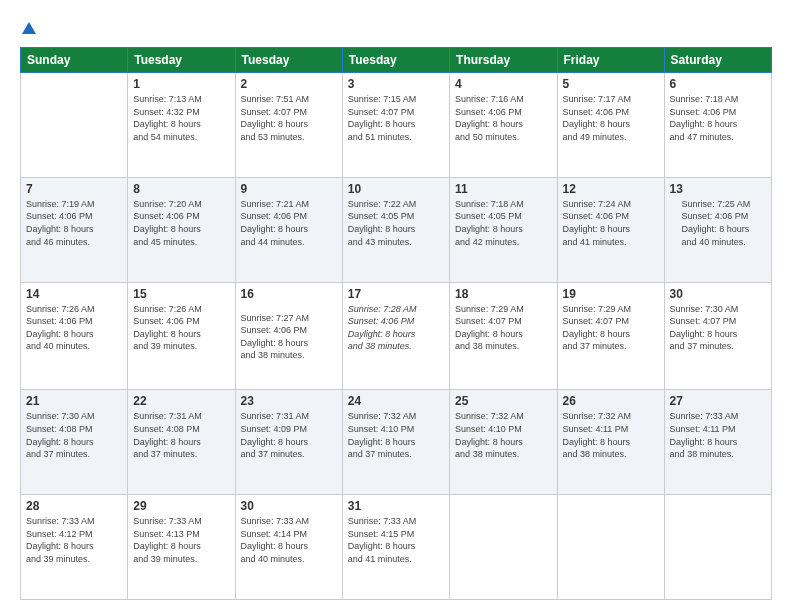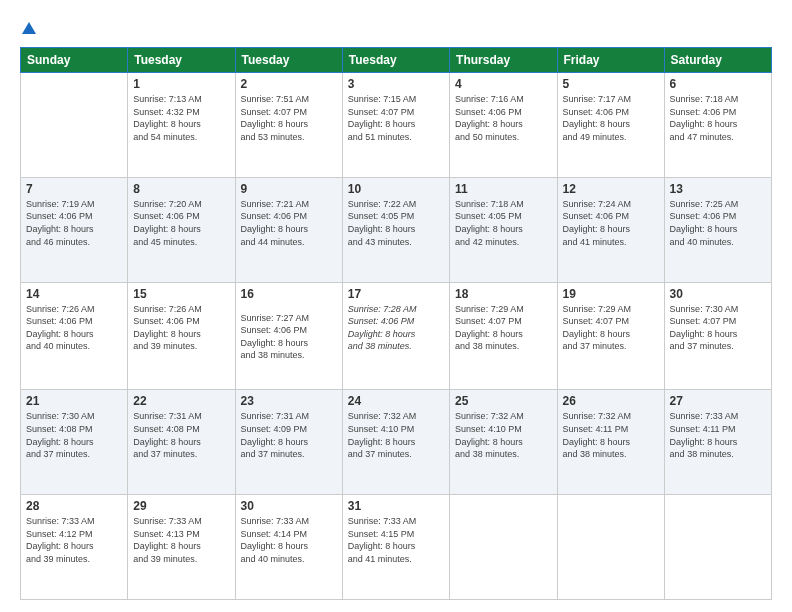--- a/index.html
+++ b/index.html
@@ -205,21 +205,21 @@
           </td>
           <td>
             <span class="day-num">12</span>
             <div class="day-detail" style="white-space: pre-line;">Sunrise: 7:24 AM
 Sunset: 4:06 PM
 Daylight: 8 hours
 and 41 minutes.</div>
           </td>
           <td>
             <span class="day-num">13</span>
-            <div class="day-detail" style="white-space: pre-line;">Sunrise: 7:25 AM
+            <div class="day-detail" style="white-space: pre-line; margin-left: 12px;">Sunrise: 7:25 AM
 Sunset: 4:06 PM
 Daylight: 8 hours
 and 40 minutes.</div>
           </td>
         </tr>
         <tr class="row-white">
           <td>
             <span class="day-num">14</span>
             <div class="day-detail" style="white-space: pre-line;">Sunrise: 7:26 AM
 Sunset: 4:06 PM

